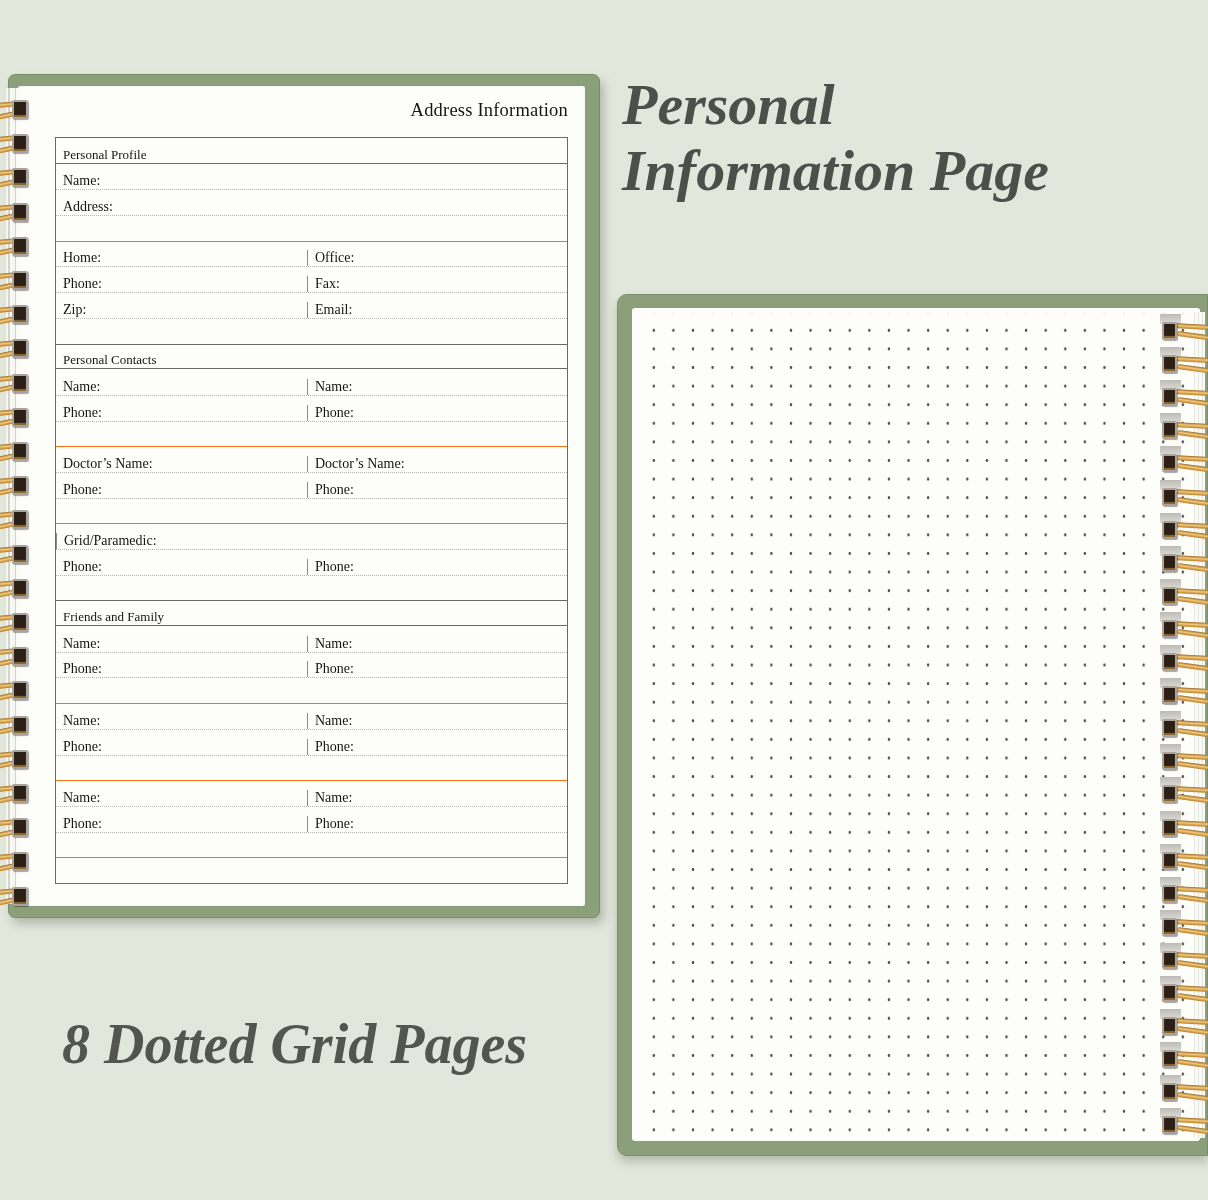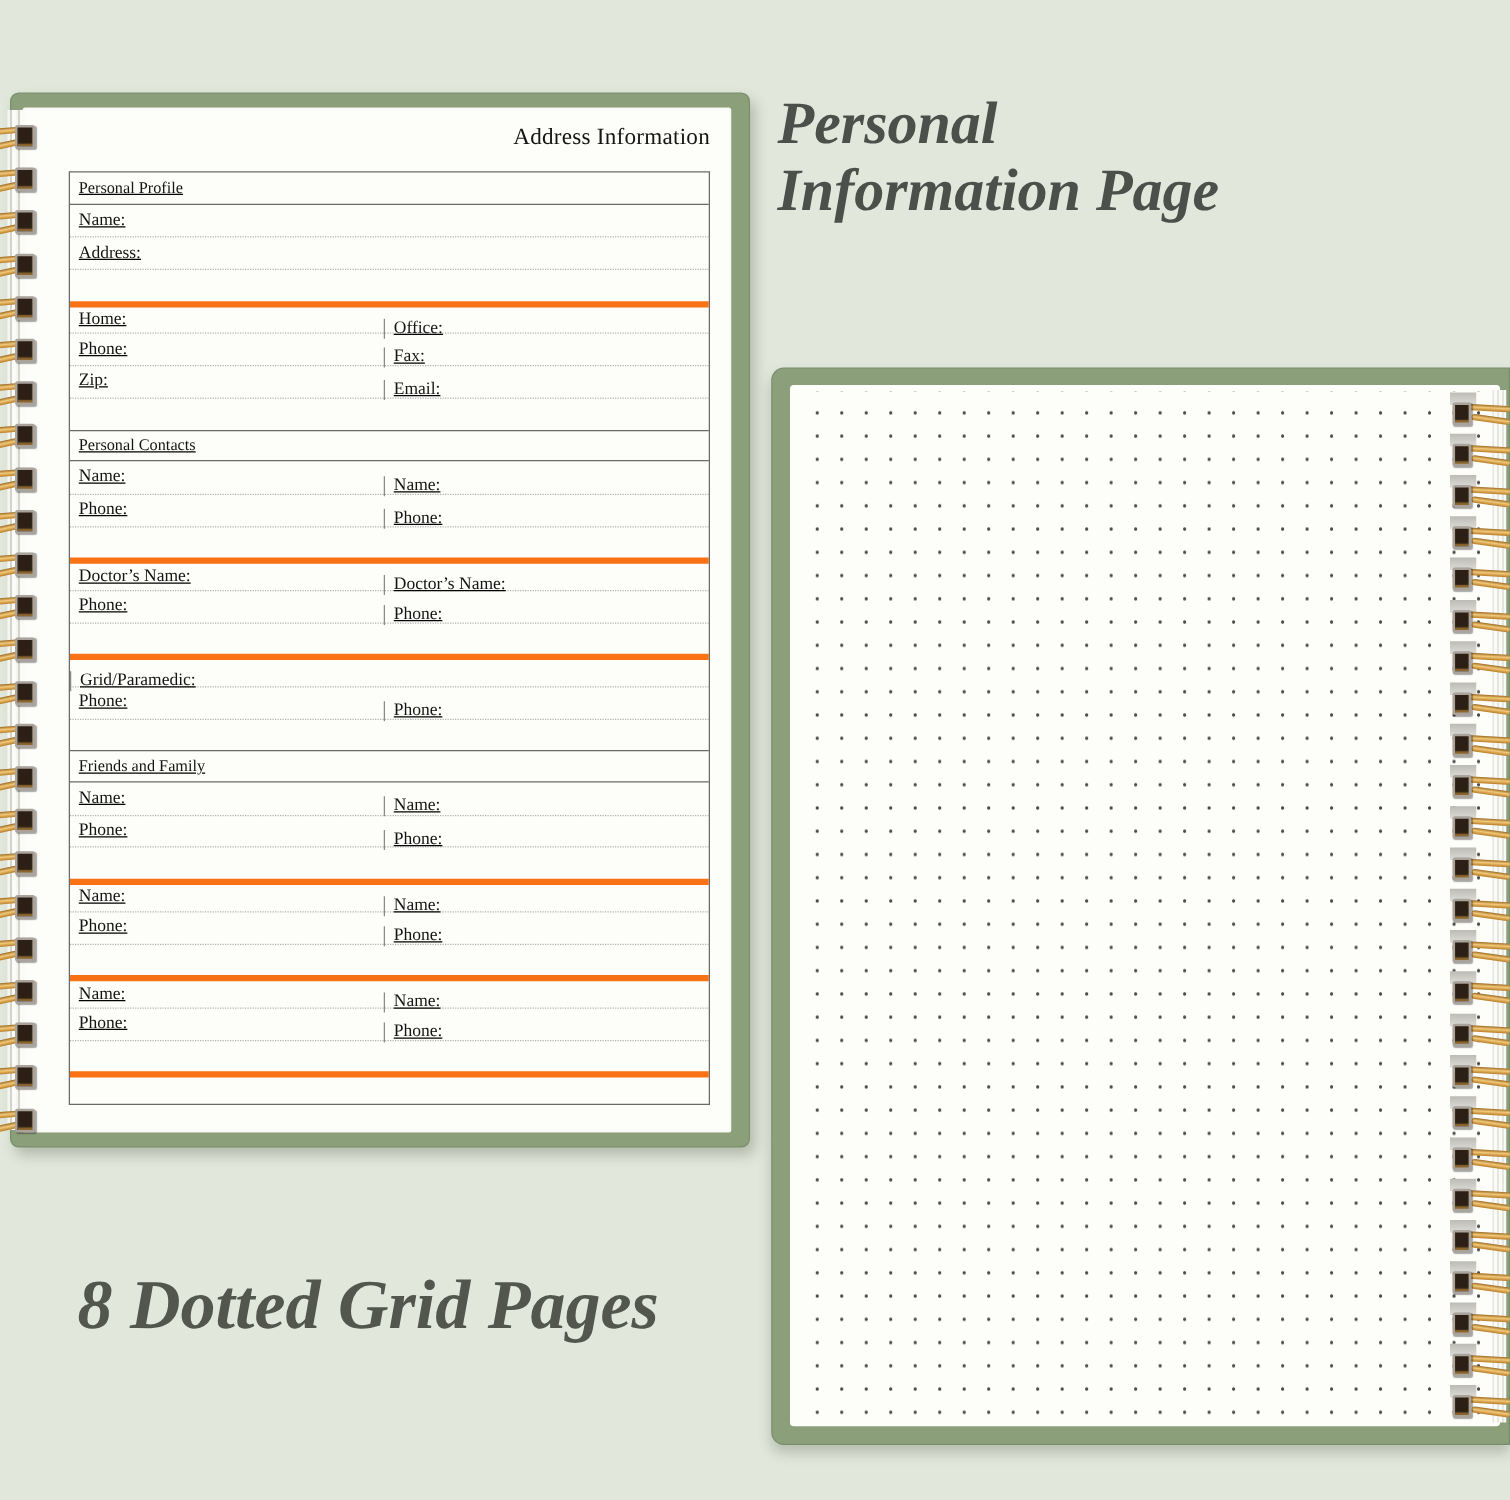--- a/index.html
+++ b/index.html
@@ -24,30 +24,30 @@
     background:var(--page);border-radius:2px;z-index:2;
     box-shadow:inset 0 0 3px rgba(0,0,0,.08);}
   .stack-left{position:absolute;left:6px;top:88px;width:13px;height:816px;z-index:3;
     background:repeating-linear-gradient(90deg,#f6f6f1 0 2px,#d3d3cc 2px 3.5px,#fbfbf7 3.5px 6.5px);}
   .page-title-left{position:absolute;left:330px;top:100px;width:238px;z-index:4;
     text-align:right;font-size:18.5px;color:#151515;letter-spacing:.2px;}
 
   
   .form-table{position:absolute;left:55px;top:137px;width:513px;z-index:4;
     border:1px solid var(--table-border);background:transparent;}
-  .frow{display:flex;align-items:center;height:25.7px;text-decoration:underline;}
+  .frow{display:flex;align-items:flex-end;height:25.7px;}
   .frow.header{border-bottom:1px solid var(--table-border);}
   .hcell{flex:1;display:flex;align-items:center;padding-left:7px;
     font-size:13px;color:#141414;}
   .cell{display:flex;align-items:center;padding-left:7px;font-size:14px;color:#141414;}
   .lcell{width:251px;flex:none;}
   .rcell{flex:1;border-left:1px solid #8a8a8a;margin-top:13px;}
   .fullcell{flex:1;}
   .sep-dotted{border-top:1px dotted #b3b3b3;}
-  .sep-solid{border-top:5px solid #f97316;}
+  .sep-solid{border-top:1px solid #f97316;}
   .sep-header{border-top:1px solid var(--table-border);}
   .sep-none{border-top:none;}
 
   
   .cover-right{position:absolute;left:617px;top:294px;width:591px;height:862px;
     background:var(--cover);border:1px solid var(--cover-edge);border-radius:10px 0 0 10px;
     box-shadow:0 6px 10px rgba(70,82,58,.28);z-index:1;}
   .page-right{position:absolute;left:632px;top:308px;width:568px;height:833px;
     background:var(--page);border-radius:3px;z-index:2;}
   .dot-grid{position:absolute;left:637px;top:313px;width:559px;height:824px;z-index:3;
@@ -69,21 +69,21 @@
   .left-loop .w2{left:-4px;top:13.5px;width:20px;transform:rotate(-12deg);}
   .right-loop{left:1154px;width:54px;}
   .right-loop .slot{position:absolute;left:6px;top:-5px;width:21px;height:10px;
     background:linear-gradient(#bdbbb6,#dedcd7);}
   .right-loop .hole{left:8px;top:3px;width:15px;height:18px;}
   .right-loop .w1{left:21px;top:5px;width:33px;transform:rotate(3deg);}
   .right-loop .w2{left:23px;top:14px;width:31px;transform:rotate(8deg);}
 
   
   .headline{position:absolute;left:622px;top:72px;width:560px;z-index:5;
-    font-style:italic;font-weight:bold;font-size:48px;line-height:1.13;color:var(--headline);}
+    font-style:italic;font-weight:bold;font-size:58px;line-height:1.13;color:var(--headline);}
   .bottom-caption{position:absolute;left:62px;top:1012px;width:600px;z-index:5;
     font-style:italic;font-weight:bold;font-size:56px;color:#53564d;}
 </style>
 </head>
 <body>
 
 <div class="cover-left"></div>
 <div class="page-left"></div>
 <div class="stack-left"></div>
 <div class="page-title-left">Address Information</div>

